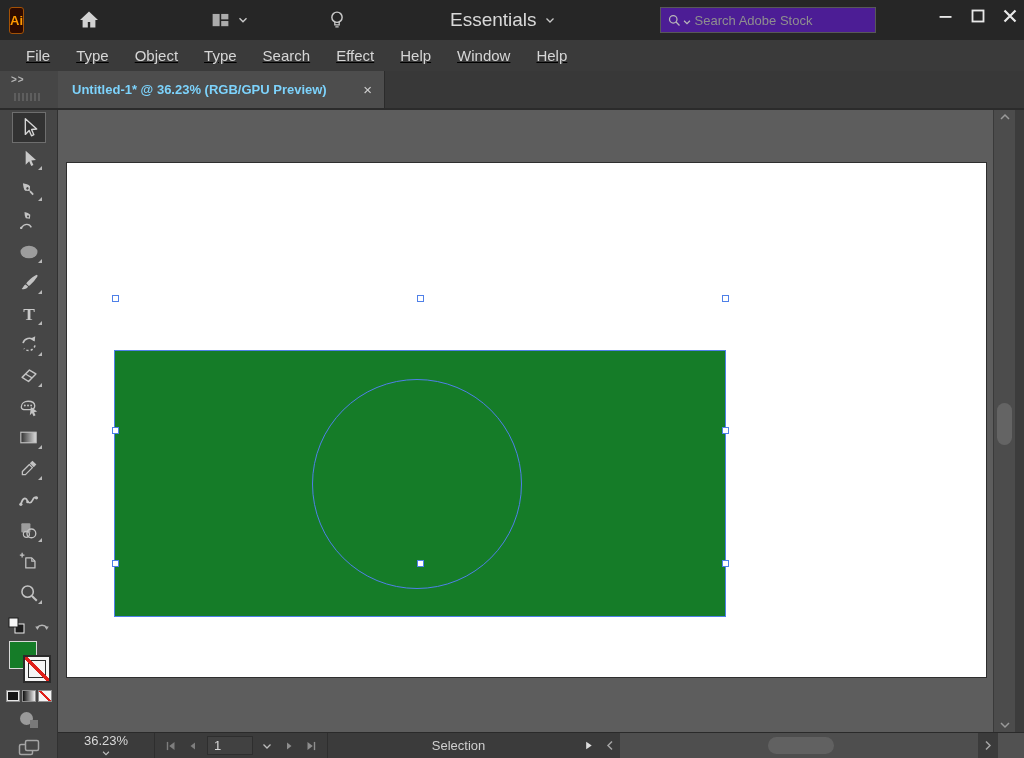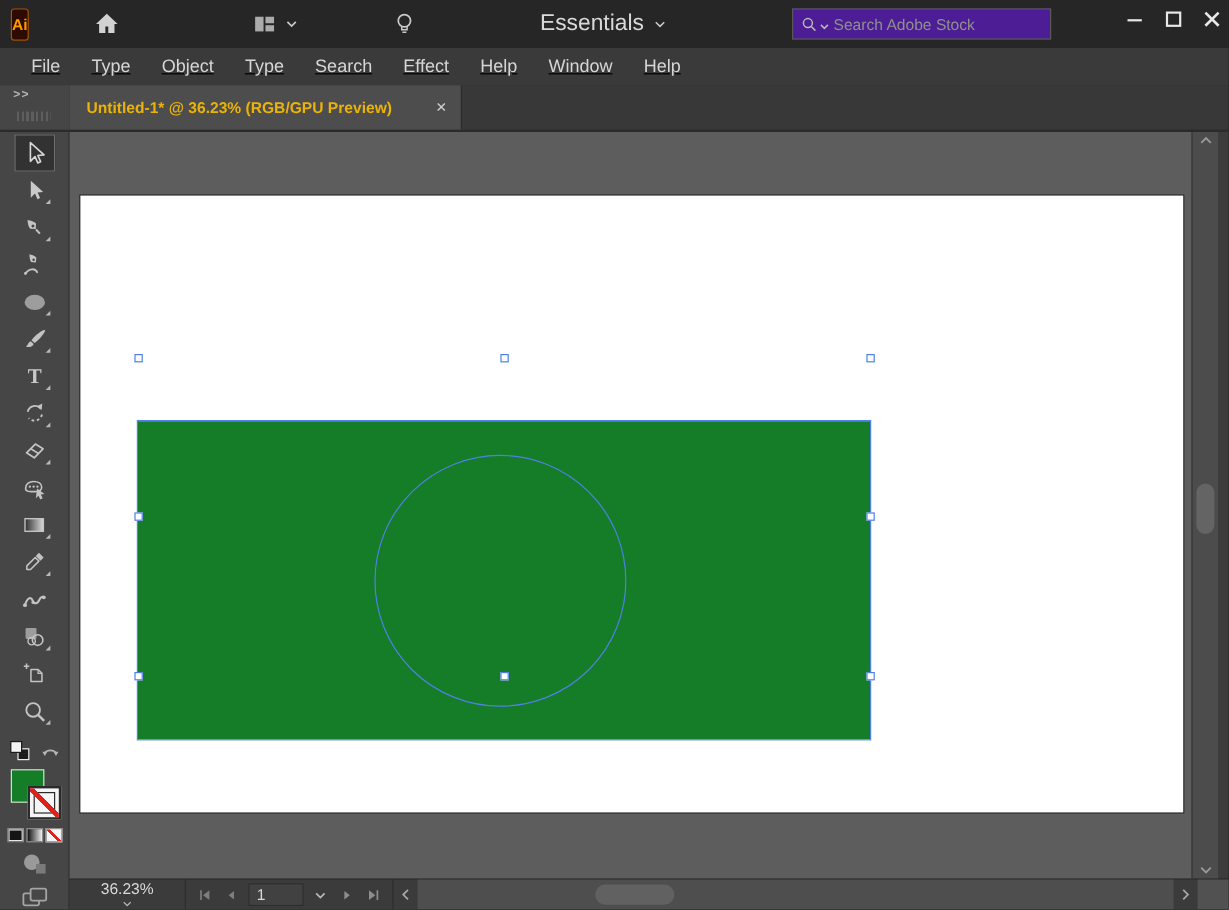--- a/index.html
+++ b/index.html
@@ -41,21 +41,21 @@
   .tools-header { width:58px; background:#464646; position:relative; flex:0 0 58px; }
   .collapse-glyph { position:absolute; left:11px; top:3px; color:#b5b5b5; font-size:10px; letter-spacing:1px; font-weight:bold; }
   .grip {
     position:absolute; left:14px; top:22px; width:28px; height:8px;
     background:repeating-linear-gradient(90deg,#5e5e5e 0 2px,transparent 2px 4px);
   }
   .doc-tab {
     width:327px; background:#4d4d4d; display:flex; align-items:center;
     padding:0 12px 0 14px; border-right:1px solid #2b2b2b;
   }
-  .doc-tab .tab-title { flex:1; color:#eab308; font-size:13px; font-weight:bold; white-space:nowrap; }
+  .doc-tab .tab-title { flex:1; color:#7dd3fc; font-size:13px; font-weight:bold; white-space:nowrap; }
   .doc-tab .tab-close { color:#d0d0d0; font-size:15px; margin-left:8px; }
   
   .main { position:absolute; top:110px; left:0; right:0; bottom:0; display:flex; }
   .toolbar {
     width:58px; flex:0 0 58px; background:#464646; border-right:1px solid #313131;
     display:flex; flex-direction:column; align-items:center; padding-top:2px;
   }
   .tool { width:34px; height:31px; display:flex; align-items:center; justify-content:center; position:relative; }
   .tool.active { background:#323232; box-shadow:0 0 0 1px #6e6e6e inset; }
   .tool.flyout::after {
@@ -439,20 +439,26 @@
               </svg>
           </span>
           <span class="nav-btn">
             <svg width="14" height="12" viewBox="0 0 24 20">
                 <path d="M6 3 l9 7 -9 7 Z" fill="#8e8e8e"></path>
                 <path d="M18 3 v14" stroke="#8e8e8e" stroke-width="2.4"></path>
               </svg>
           </span>
         </div>
         <div class="sb-sep"></div>
+        <div class="status-box">
+          <span class="status-label">Selection</span>
+          <svg width="11" height="11" viewBox="0 0 24 24">
+            <path d="M7 4 l12 8 -12 8 Z" fill="#dedede"></path>
+          </svg>
+        </div>
         <span class="hs-arrow">
           <svg width="10" height="13" viewBox="0 0 20 24">
               <path d="M14 4 l-8 8 8 8" fill="none" stroke="#a5a5a5" stroke-width="3"></path>
             </svg>
         </span>
         <div class="hs-track">
           <div class="hs-thumb"></div>
         </div>
         <span class="hs-arrow">
           <svg width="10" height="13" viewBox="0 0 20 24">

